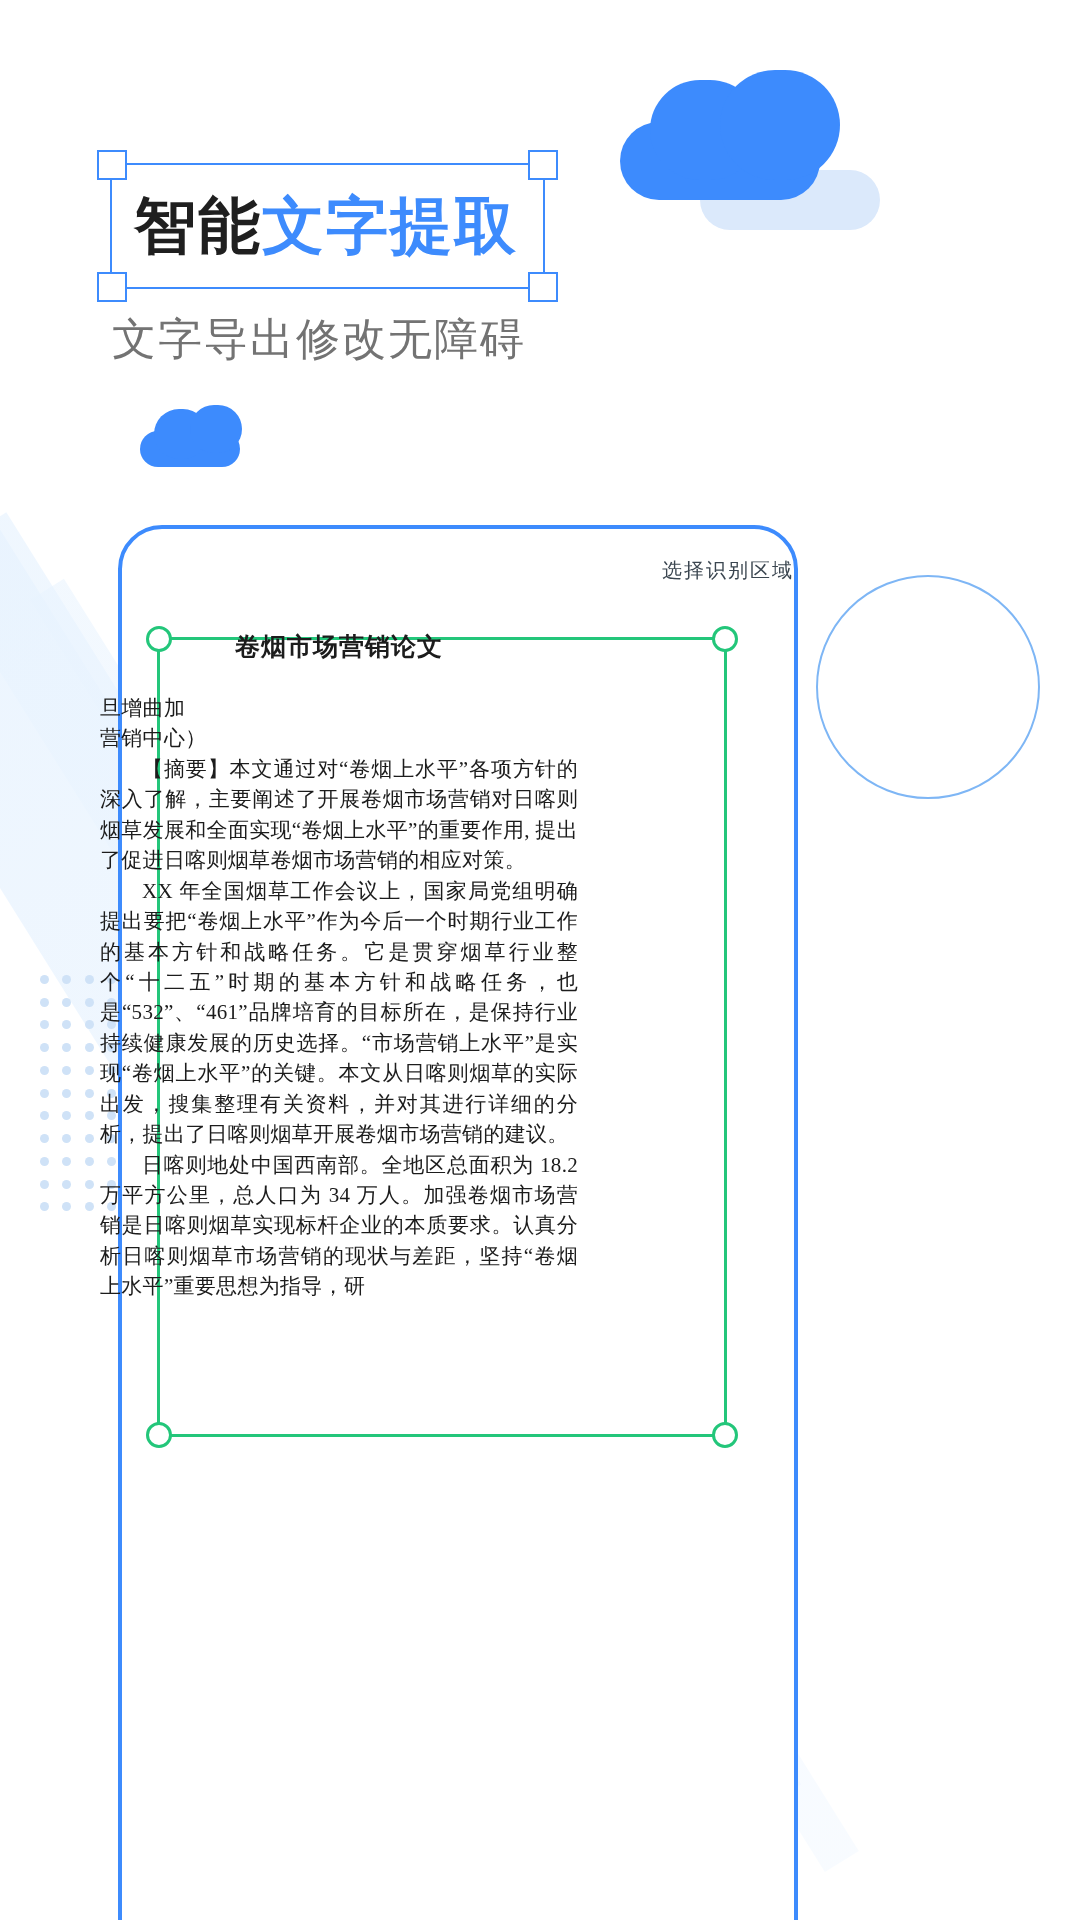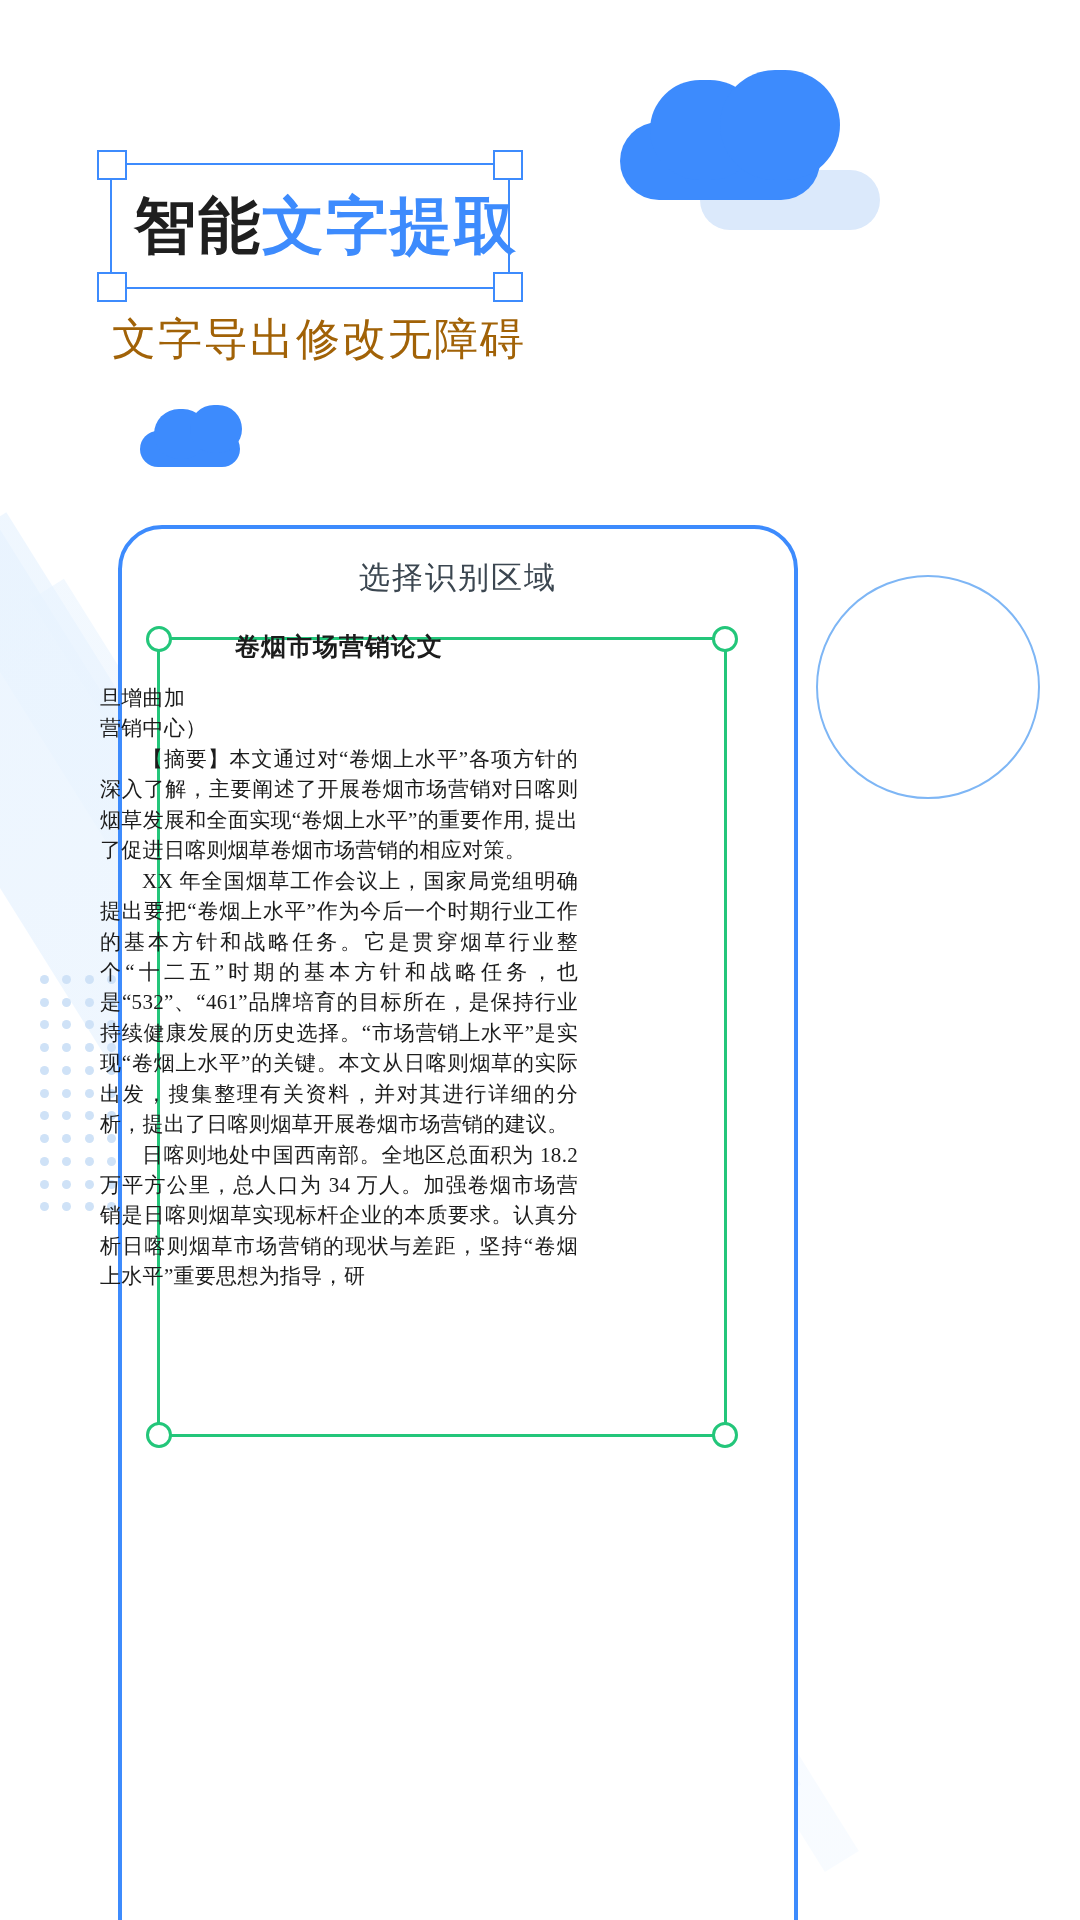--- a/index.html
+++ b/index.html
@@ -96,21 +96,21 @@
   }
   .cloud.small .b1 { left: 0;   top: 26px; width: 100px; height: 36px; }
   .cloud.small .b2 { left: 14px;top: 4px;  width: 54px;  height: 50px; }
   .cloud.small .b3 { left: 50px;top: 0px;  width: 52px;  height: 48px; }
 
   
   .headline-wrap {
     position: absolute;
     left: 110px;
     top: 163px;
-    width: 400px;
+    width: 435px;
     height: 126px;
   }
   .headline-box {
     position: absolute;
     inset: 0;
     border: 2px solid #3d8bfd;
   }
   .corner {
     position: absolute;
     width: 26px;
@@ -136,21 +136,21 @@
     font-family: "Liberation Sans", "DejaVu Sans", sans-serif;
   }
   .headline-text .dark { color: #1f1f1f; }
   .headline-text .blue { color: #3d8bfd; }
 
   .subhead {
     position: absolute;
     left: 112px;
     top: 310px;
     font-size: 44px;
-    color: #a16207;
+    color: #737373;
     letter-spacing: 2px;
     white-space: nowrap;
   }
 
   
   .phone {
     position: absolute;
     left: 118px;
     top: 525px;
     width: 680px;
@@ -158,22 +158,22 @@
     border: 4px solid #3d8bfd;
     border-radius: 44px 44px 0 0;
     background: #ffffff;
     box-sizing: border-box;
   }
   .phone-title {
     position: absolute;
     left: 0;
     right: 0;
     top: 28px;
-    text-align: center;
-    font-size: 31px;
+    text-align: right;
+    font-size: 20px;
     color: #3b4650;
     letter-spacing: 2px;
   }
 
   
   .sel-frame {
     position: absolute;
     left: 35px;
     top: 108px;
     width: 570px;
@@ -202,21 +202,21 @@
     top: 630px;
     width: 478px;
     font-family: "Liberation Serif", "DejaVu Serif", serif;
     color: #1c1c1c;
   }
   .doc-title {
     text-align: center;
     font-size: 25px;
     font-weight: bold;
     letter-spacing: 1px;
-    margin-bottom: 20px;
+    margin-bottom: 30px;
   }
   .doc p {
     margin: 0 0 0 0;
     font-size: 21px;
     line-height: 1.45;
     text-align: justify;
     letter-spacing: 0.3px;
   }
   .doc p.indent { text-indent: 2em; }
 </style>

